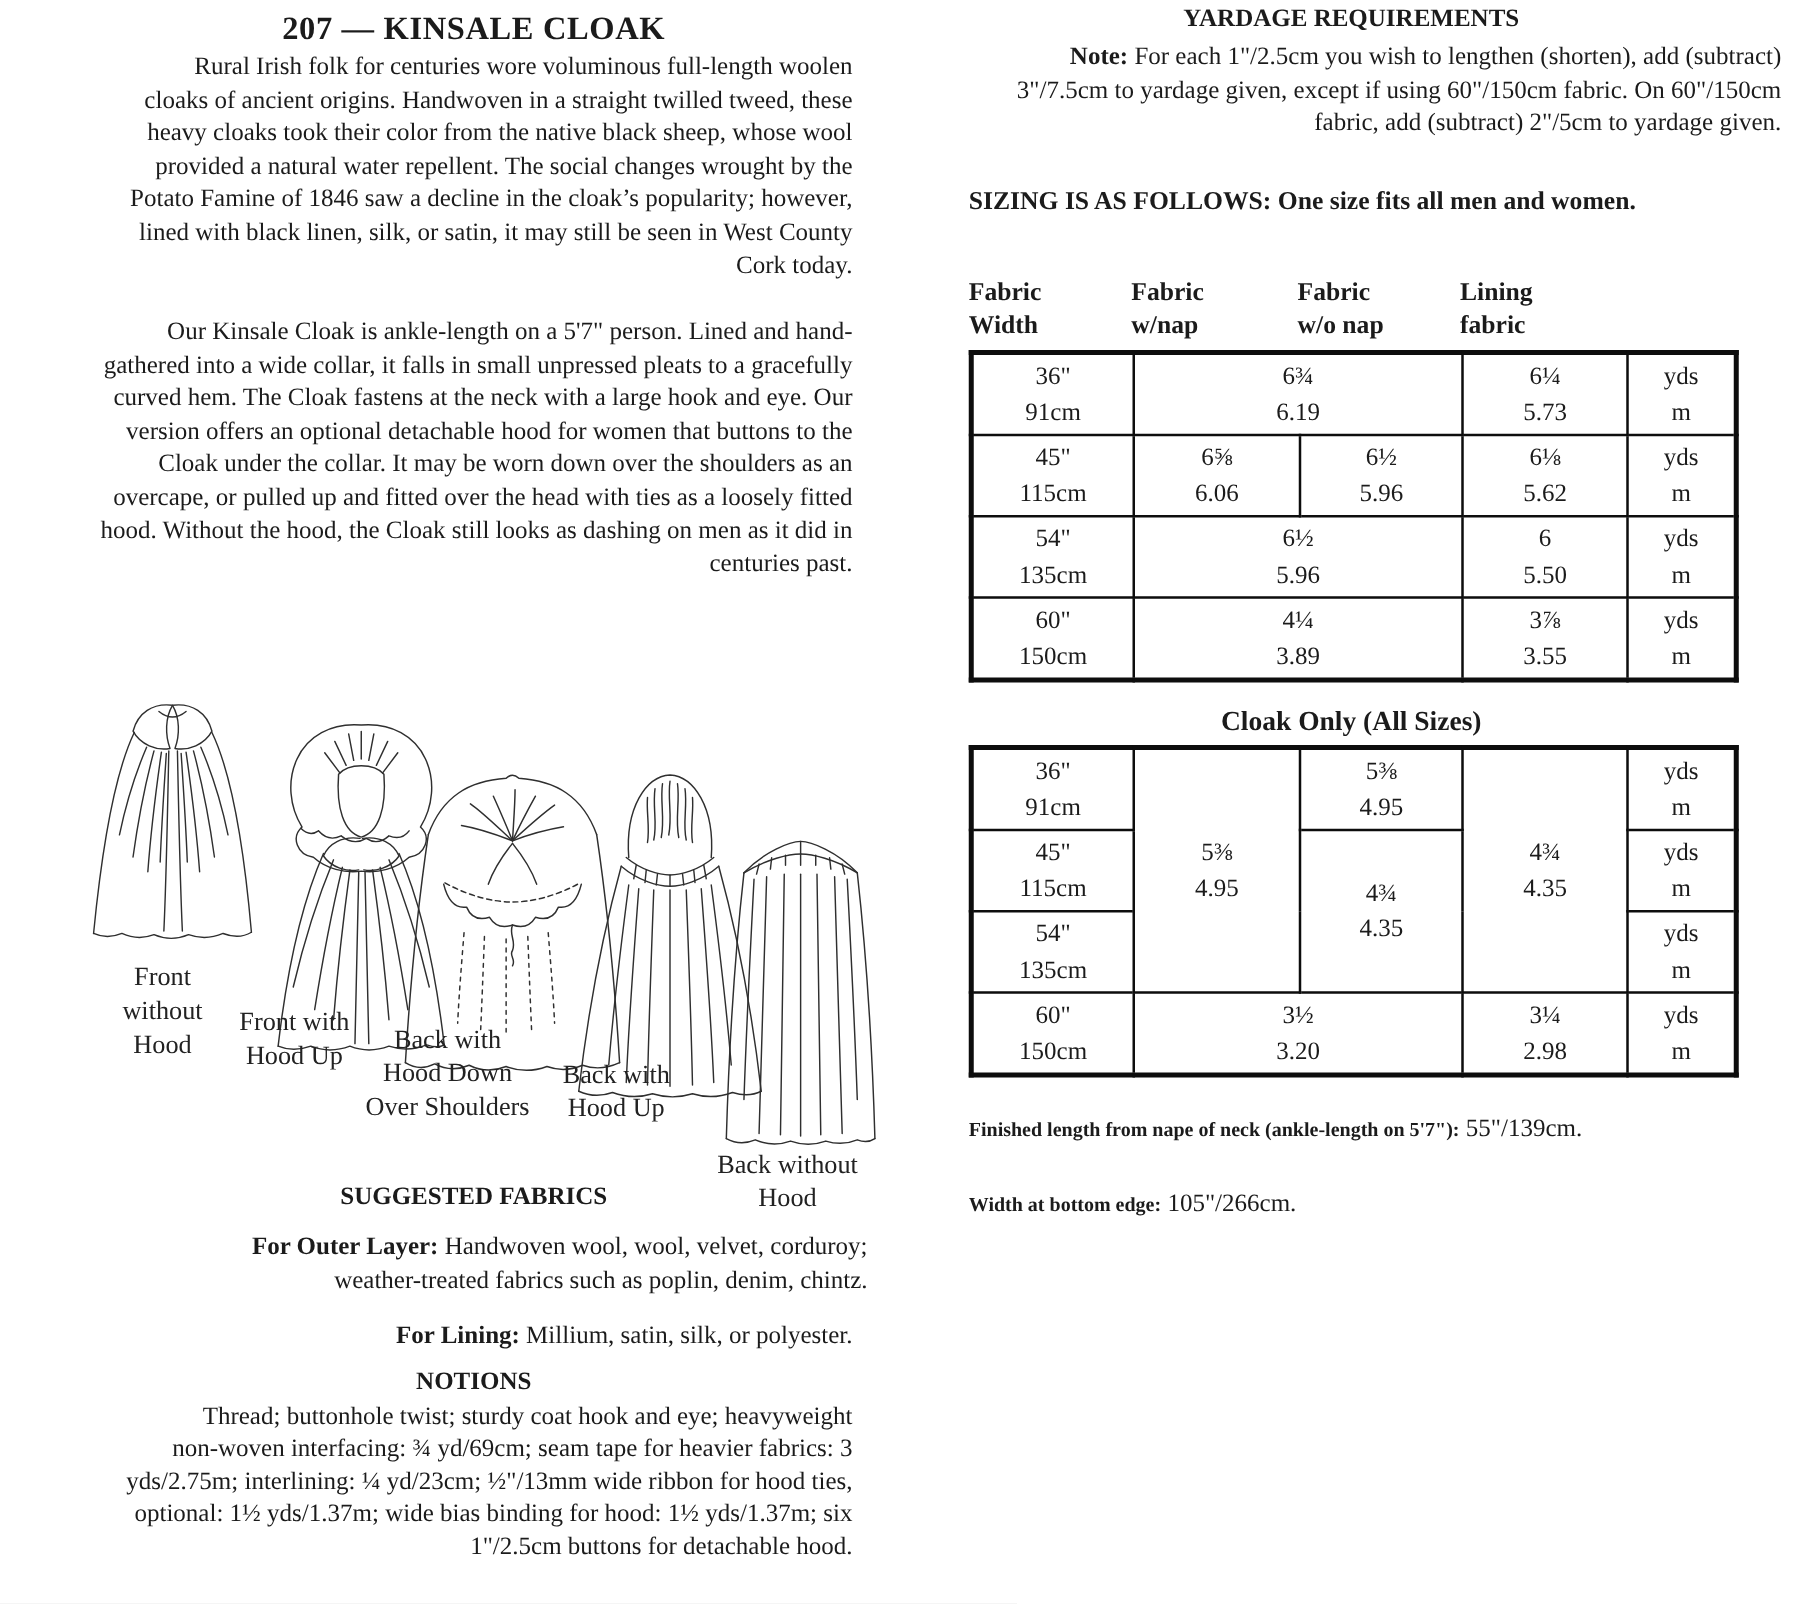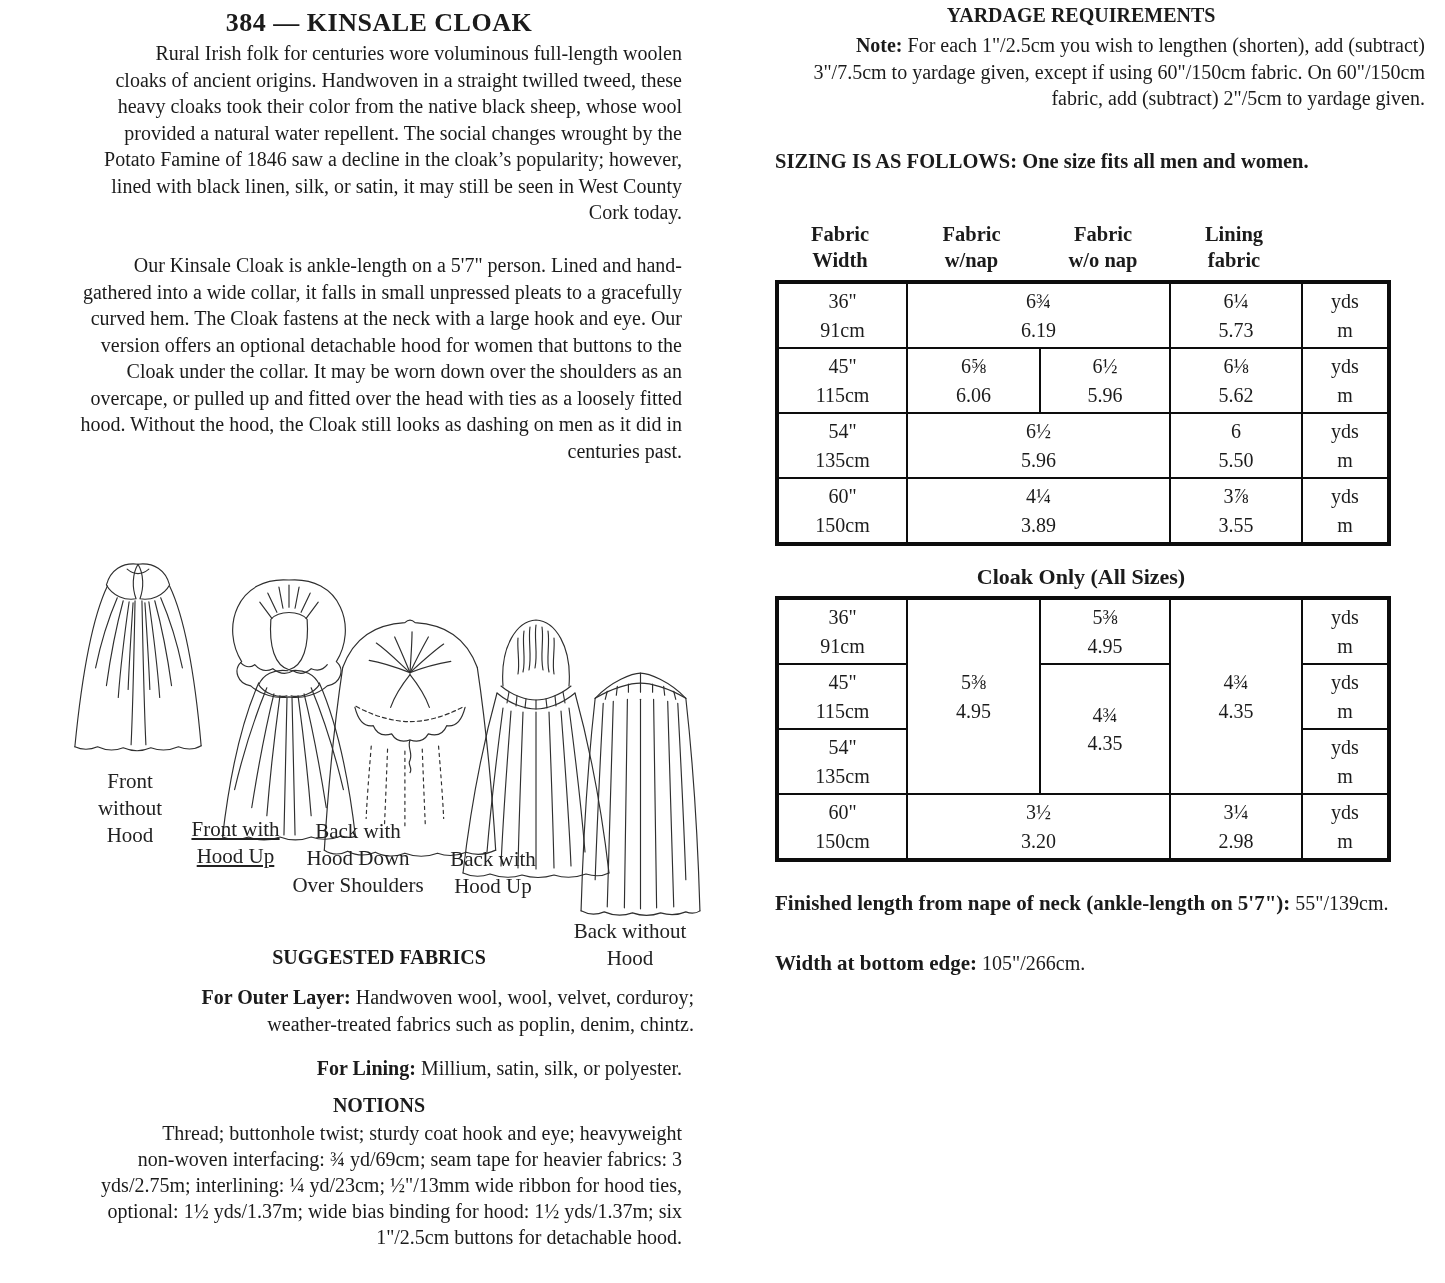--- a/index.html
+++ b/index.html
@@ -29,43 +29,43 @@
   .caption{position:absolute;font-size:21px;line-height:1.28;text-align:center;white-space:pre-line;color:#222;}
 
   
   .sizing-line{font-size:20.5px;font-weight:bold;}
   .tbl-title{font-size:22px;font-weight:bold;text-align:center;width:612px;}
   .tbl-headers{
     display:grid;grid-template-columns:130px 133px 130px 132px 87px;
     width:612px;
   }
   .tbl-headers .th{
-    font-size:20.5px;font-weight:bold;text-align:center;
+    font-size:20.5px;font-weight:bold;text-align:left;
     line-height:1.25;white-space:pre-line;
   }
   table.yardage{
     border-collapse:collapse;table-layout:fixed;width:612px;
     border:4px solid #0d0d0d;
   }
   table.yardage td{
     border:2px solid #0d0d0d;
     text-align:center;vertical-align:middle;
     font-size:20px;line-height:1.42;
     white-space:pre-line;
     height:63px;padding:0;
   }
   .note-after-table{font-size:20px;line-height:27px;}
-  .note-after-table b{font-size:21px;}
+  .note-after-table b{font-size:16px;}
 </style>
 </head>
 <body>
 
 <div class="page">
 
-  <h1 class="abs page-title center" style="left:78px;top:8px;width:602px;">384 — KINSALE CLOAK</h1>
+  <h1 class="abs page-title center" style="left:78px;top:8px;width:602px;">207 — KINSALE CLOAK</h1>
 
   <p class="abs body-text indent" style="left:78px;top:40px;width:604px;margin:0;">Rural Irish folk for centuries wore voluminous full-length woolen cloaks of ancient origins. Handwoven in a straight twilled tweed, these heavy cloaks took their color from the native black sheep, whose wool provided a natural water repellent. The social changes wrought by the Potato Famine of 1846 saw a decline in the cloak’s popularity; however, lined with black linen, silk, or satin, it may still be seen in West County Cork today.</p>
 
   <p class="abs body-text indent" style="left:78px;top:252px;width:604px;margin:0;">Our Kinsale Cloak is ankle-length on a 5'7" person. Lined and hand-gathered into a wide collar, it falls in small unpressed pleats to a gracefully curved hem. The Cloak fastens at the neck with a large hook and eye. Our version offers an optional detachable hood for women that buttons to the Cloak under the collar. It may be worn down over the shoulders as an overcape, or pulled up and fitted over the head with ties as a loosely fitted hood. Without the hood, the Cloak still looks as dashing on men as it did in centuries past.</p>
 
 
   <div class="abs figures" style="left:60px;top:540px;width:665px;height:410px;">
 
     <svg style="left:4px;top:16px;" width="148" height="200" viewBox="0 0 150 200">
       <path d="M44 29 C33 52 20 100 11 192"></path>
@@ -161,21 +161,21 @@
       <path d="M67 41 C67 112 67 182 67 249"></path>
       <path d="M80 41 C81 112 82 182 83 248"></path>
       <path d="M94 43 C96 112 98 182 100 247"></path>
       <path d="M30 45 C27 102 24 162 22 220"></path>
       <path d="M104 45 C107 102 110 162 112 220"></path>
     </svg>
 
     <div class="caption" style="left:10px;top:228px;width:120px;">Front
 without
 Hood</div>
-    <div class="caption" style="left:108px;top:276px;width:135px;text-decoration:underline;">Front with
+    <div class="caption" style="left:108px;top:264px;width:135px;">Front with
 Hood Up</div>
     <div class="caption" style="left:218px;top:278px;width:160px;">Back with
 Hood Down
 Over Shoulders</div>
     <div class="caption" style="left:368px;top:306px;width:130px;">Back with
 Hood Up</div>
     <div class="caption" style="left:490px;top:338px;width:160px;margin-top:40px;">Back without
 Hood</div>
   </div>
 

